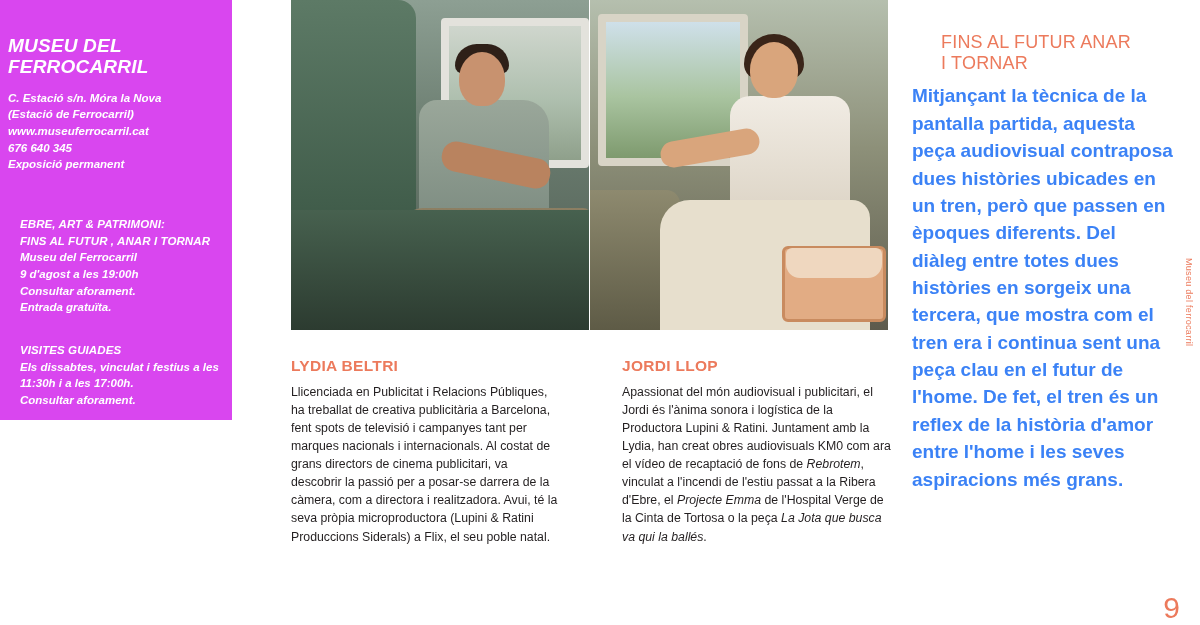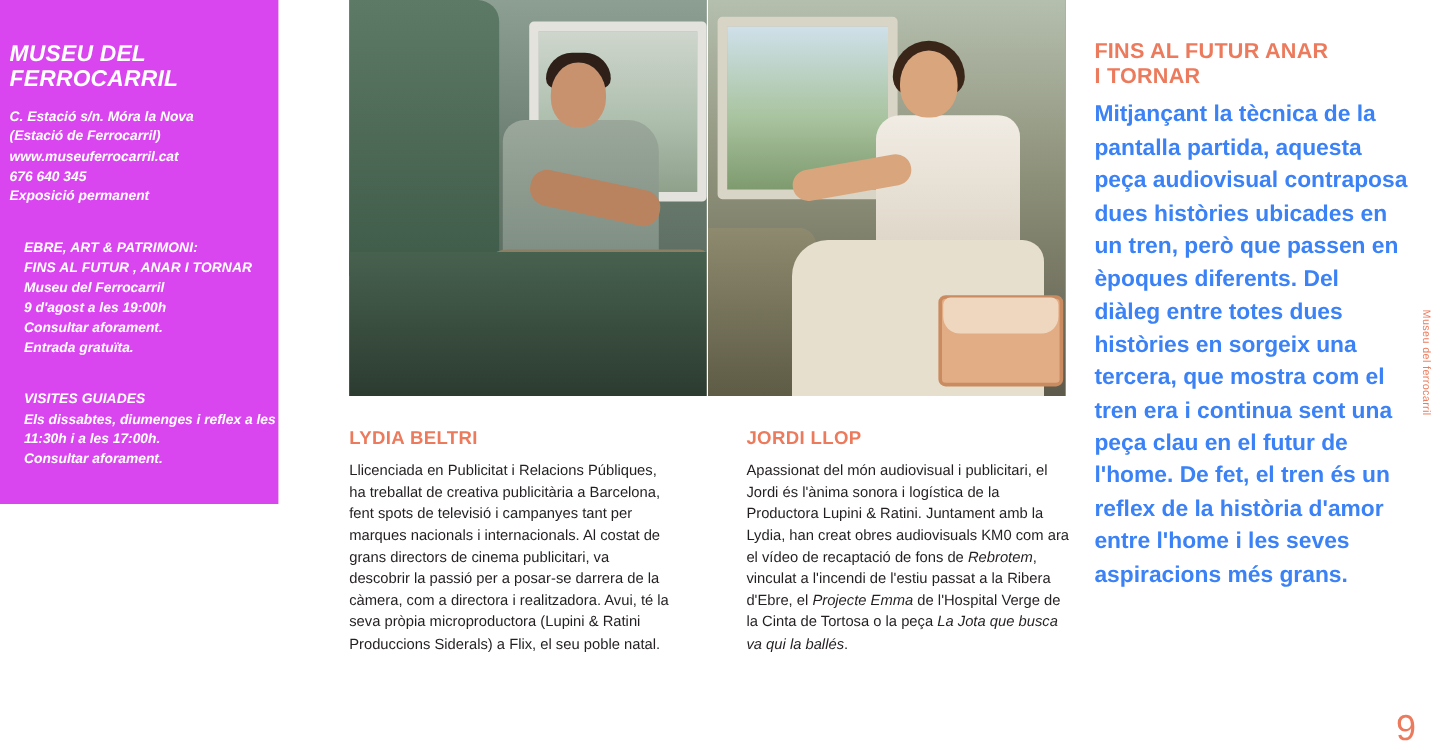--- a/index.html
+++ b/index.html
@@ -32,21 +32,21 @@
     line-height: 1.12;
     letter-spacing: 0.2px;
     margin: 5px 0 12px 0;
     color: #ffffff;
   }
   .museum-title span { display: block; }
   .addr-block {
     font-size: 11.5px;
     font-weight: bold;
     line-height: 1.45;
-    margin-bottom: 26px;
+    margin-bottom: 43px;
   }
   .addr-block div { white-space: nowrap; }
   .section-block {
     font-size: 11.5px;
     font-weight: bold;
     line-height: 1.45;
     margin-bottom: 26px;
   }
   .section-block div { white-space: nowrap; margin-left: 12px; }
   .section-head { letter-spacing: 0.1px; }
@@ -156,24 +156,25 @@
 
   
   .right-col {
     position: absolute;
     left: 912px; top: 32px;
     width: 262px;
   }
   .right-title {
     color: #ec7a5c;
     font-size: 18px;
-    font-weight: bold;
+    font-weight: normal;
     line-height: 1.18;
     letter-spacing: 0.2px;
     margin-bottom: 8px;
+    margin-left: 29px;
   }
   .right-title span { display: block; }
   .right-body {
     color: #3b82f6;
     font-size: 19px;
     font-weight: bold;
     line-height: 1.44;
   }
 
   
@@ -241,21 +242,21 @@
       <div class="section-head">EBRE, ART &amp; PATRIMONI:</div>
       <div class="section-head">FINS AL FUTUR , ANAR I TORNAR</div>
       <div>Museu del Ferrocarril</div>
       <div>9 d'agost a les 19:00h</div>
       <div>Consultar aforament.</div>
       <div>Entrada gratuïta.</div>
     </div>
 
     <div class="section-block">
       <div class="section-head">VISITES GUIADES</div>
-      <div>Els dissabtes, diumenges i reflex a les</div>
+      <div>Els dissabtes, vinculat i festius a les</div>
       <div>11:30h i a les 17:00h.</div>
       <div>Consultar aforament.</div>
     </div>
   </div>
 
   <div class="photo-wrap">
     <div class="photo-half photo-left">
       <div class="l-wall"></div>
       <div class="l-seat-a"></div>
       <div class="l-window"></div>

